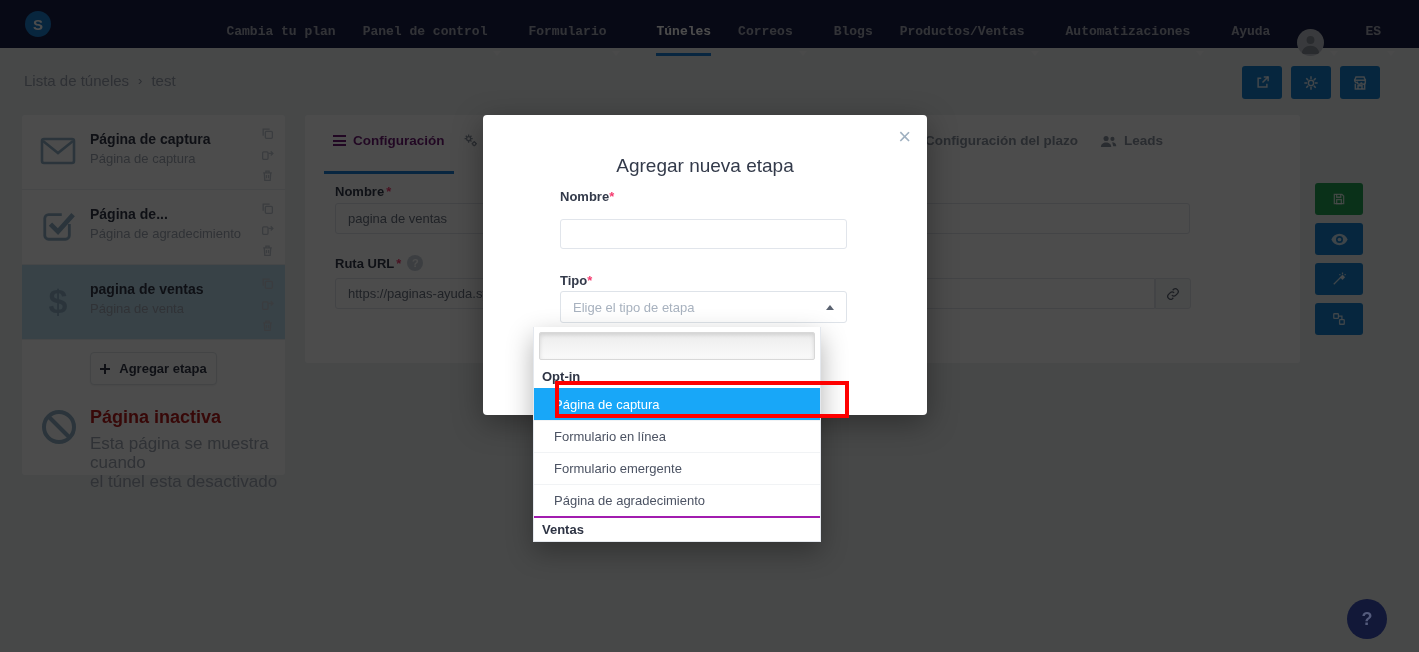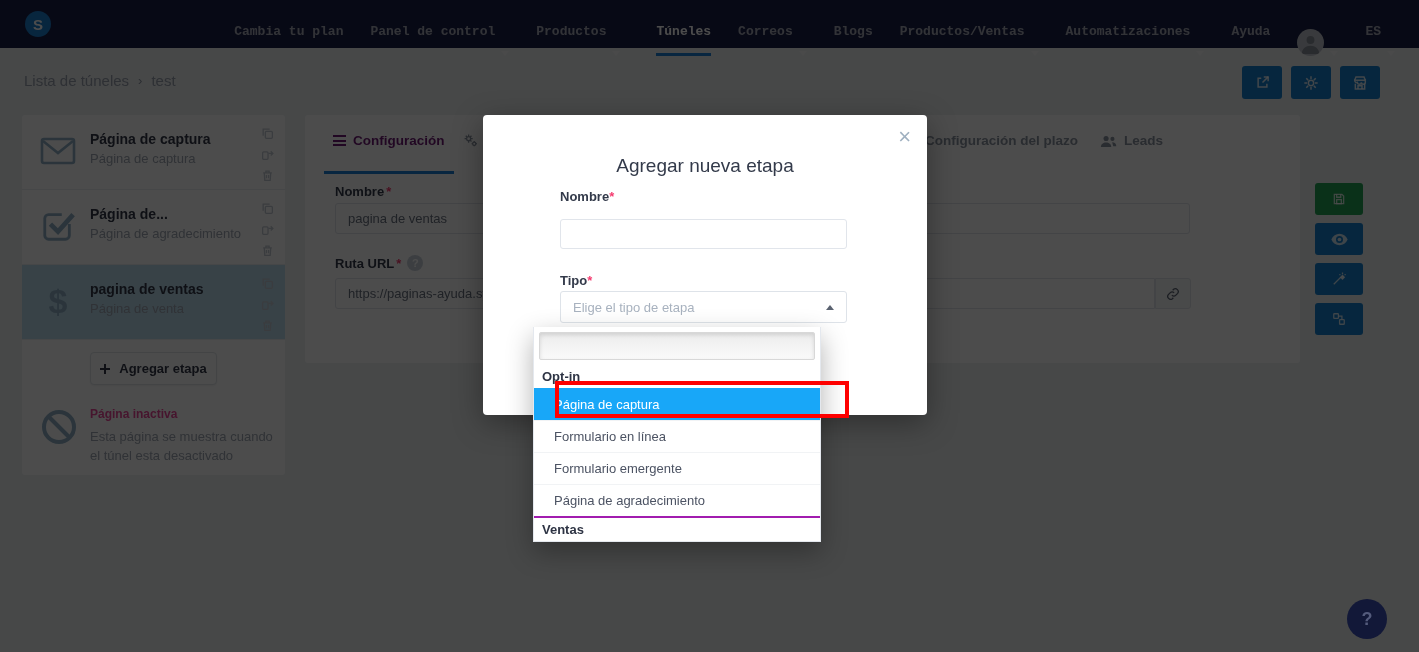--- a/index.html
+++ b/index.html
@@ -36,22 +36,22 @@
   .step-tools { position:absolute; right:11px; top:12px; display:flex; flex-direction:column; gap:8px; color:#c3cad2; }
   .step-tools span { cursor:pointer; line-height:0; }
   .dollar { font-size:34px; font-weight:bold; line-height:1; }
   .add-step { position:absolute; left:68px; top:237px; width:127px; height:33px; background:#ffffff; border:1px solid #dfe3e8; border-radius:4px; display:flex; align-items:center; justify-content:center; gap:9px; font-size:13px; font-weight:bold; color:#323848; cursor:pointer; box-shadow:0 1px 2px rgba(0,0,0,0.05); }
   .plus { position:relative; width:10px; height:10px; }
   .plus::before, .plus::after { content:""; position:absolute; background:#323848; }
   .plus::before { left:4px; top:0; width:2px; height:10px; }
   .plus::after { left:0; top:4px; width:10px; height:2px; }
   .inactive-block { position:absolute; left:0; top:288px; width:100%; }
   .inactive-icon { position:absolute; left:19px; top:6px; color:#8fb0c6; }
-  .inactive-title { margin:4px 0 0 68px; font-size:12px; font-weight:bold; color:#ec4899; }
-  .inactive-desc { margin:6px 0 0 68px; font-size:13px; color:#a0a8b4; line-height:19px; }
+  .inactive-title { margin:4px 0 0 68px; font-size:18px; font-weight:bold; color:#b91c1c; }
+  .inactive-desc { margin:6px 0 0 68px; font-size:17px; color:#a0a8b4; line-height:19px; }
 
   
   .main-card { position:absolute; left:305px; top:115px; width:995px; height:248px; background:#ffffff; border-radius:3px; }
   .tab { position:absolute; top:18px; font-size:13.5px; font-weight:bold; color:#8b93a0; display:flex; align-items:center; gap:7px; cursor:pointer; white-space:nowrap; }
   .tab.active { color:#701a75; }
   .tab.active::after { content:""; position:absolute; left:-9px; right:-9px; top:38px; height:3px; background:#1d7fd6; }
   .burger { width:13px; height:11px; border-top:2px solid currentColor; border-bottom:2px solid currentColor; position:relative; }
   .burger::before { content:""; position:absolute; left:0; right:0; top:2.5px; height:2px; background:currentColor; }
   .form-label { position:absolute; font-size:13px; font-weight:bold; color:#333a4a; display:flex; align-items:center; gap:6px; }
   .req { color:#f43b6f; }
@@ -103,21 +103,21 @@
       </div>
     <div class="nav">
       <div class="nav-item">
           <span>Cambia tu plan</span>
         </div>
       <div class="nav-item">
           <span>Panel de control</span>
           <span class="caret-down"></span>
         </div>
       <div class="nav-item">
-          <span>Productos</span>
+          <span>Formulario</span>
           <span class="caret-down"></span>
         </div>
       <div class="nav-item active">
           <span>Túneles</span>
         </div>
       <div class="nav-item">
           <span>Correos</span>
           <span class="caret-down"></span>
         </div>
       <div class="nav-item">

